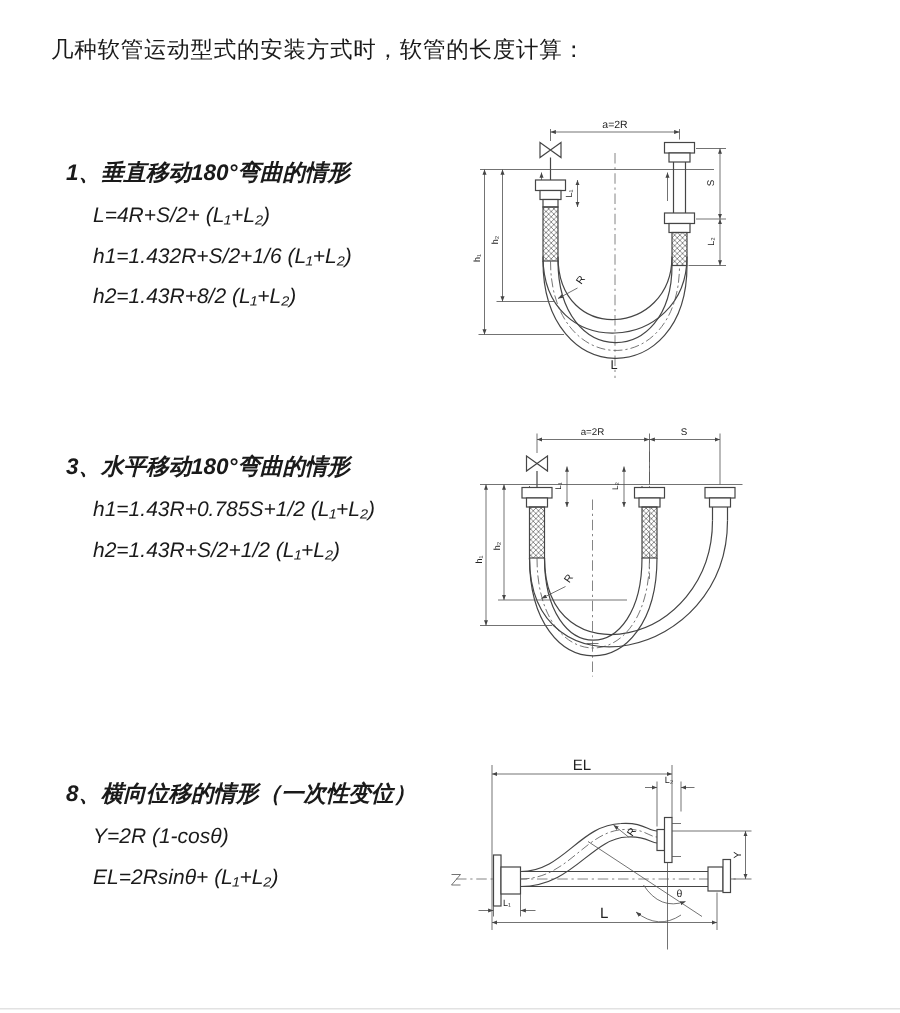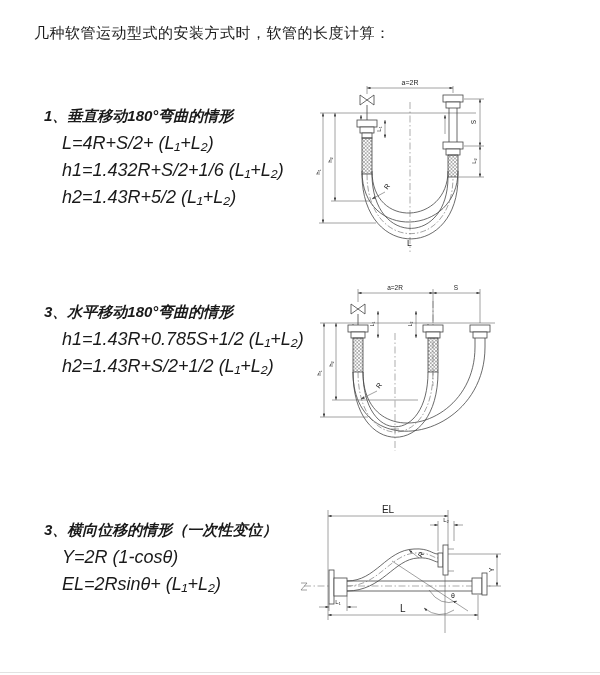--- a/index.html
+++ b/index.html
@@ -7,21 +7,21 @@
     width:600px;height:675px;position:relative;overflow:hidden;
     background:#ffffff;color:#1a1a1a;
     font-family:"Liberation Sans","DejaVu Sans",sans-serif;
   }
   .page-title{
     position:absolute;left:34px;top:24px;
     font-size:15px;font-weight:400;letter-spacing:.5px;white-space:nowrap;
   }
   .sec{position:absolute;left:44px;width:275px;font-style:italic;}
   .sec .heading{font-size:15px;font-weight:600;line-height:16px;white-space:nowrap;}
-  .sec .formula{font-size:18px;font-weight:400;line-height:16px;margin:11px 0 0 18px;white-space:nowrap;}
+  .sec .formula{font-size:14px;font-weight:400;line-height:16px;margin:11px 0 0 18px;white-space:nowrap;}
   #sec1{top:108px;}
   #sec2{top:304px;}
   #sec3{top:522px;}
   svg.diagram{position:absolute;}
   #d1{left:308px;top:64px;}
   #d2{left:310px;top:281px;}
   #d3{left:296px;top:496px;}
   svg .geo{stroke:#454545;stroke-width:.8;fill:none;}
   svg .thin{stroke:#555555;stroke-width:.55;fill:none;}
   svg .cl{stroke:#777777;stroke-width:.6;fill:none;stroke-dasharray:7 2.5 1.5 2.5;}
@@ -33,31 +33,31 @@
 </style>
 </head>
 <body>
 
 <div class="page-title">几种软管运动型式的安装方式时，软管的长度计算：</div>
 
 <section class="sec" id="sec1">
   <div class="heading">1、垂直移动180°弯曲的情形</div>
   <div class="formula">L=4R+S/2+ (L₁+L₂)</div>
   <div class="formula">h1=1.432R+S/2+1/6 (L₁+L₂)</div>
-  <div class="formula">h2=1.43R+5/2 (L₁+L₂)</div>
+  <div class="formula">h2=1.43R+8/2 (L₁+L₂)</div>
 </section>
 
 <section class="sec" id="sec2">
   <div class="heading">3、水平移动180°弯曲的情形</div>
   <div class="formula">h1=1.43R+0.785S+1/2 (L₁+L₂)</div>
   <div class="formula">h2=1.43R+S/2+1/2 (L₁+L₂)</div>
 </section>
 
 <section class="sec" id="sec3">
-  <div class="heading">3、横向位移的情形（一次性变位）</div>
+  <div class="heading">8、横向位移的情形（一次性变位）</div>
   <div class="formula">Y=2R (1-cosθ)</div>
   <div class="formula">EL=2Rsinθ+ (L₁+L₂)</div>
 </section>
 
 <svg id="d1" class="diagram" width="270" height="192" viewBox="0 0 270 192">
   <defs>
     <marker id="ah1" markerWidth="7" markerHeight="5" refX="6.5" refY="2.5" orient="auto-start-reverse">
       <path d="M0,0 L6.5,2.5 L0,5 z" fill="#454545"></path>
     </marker>
     <pattern id="braidp1" width="3.5" height="3.5" patternUnits="userSpaceOnUse">

